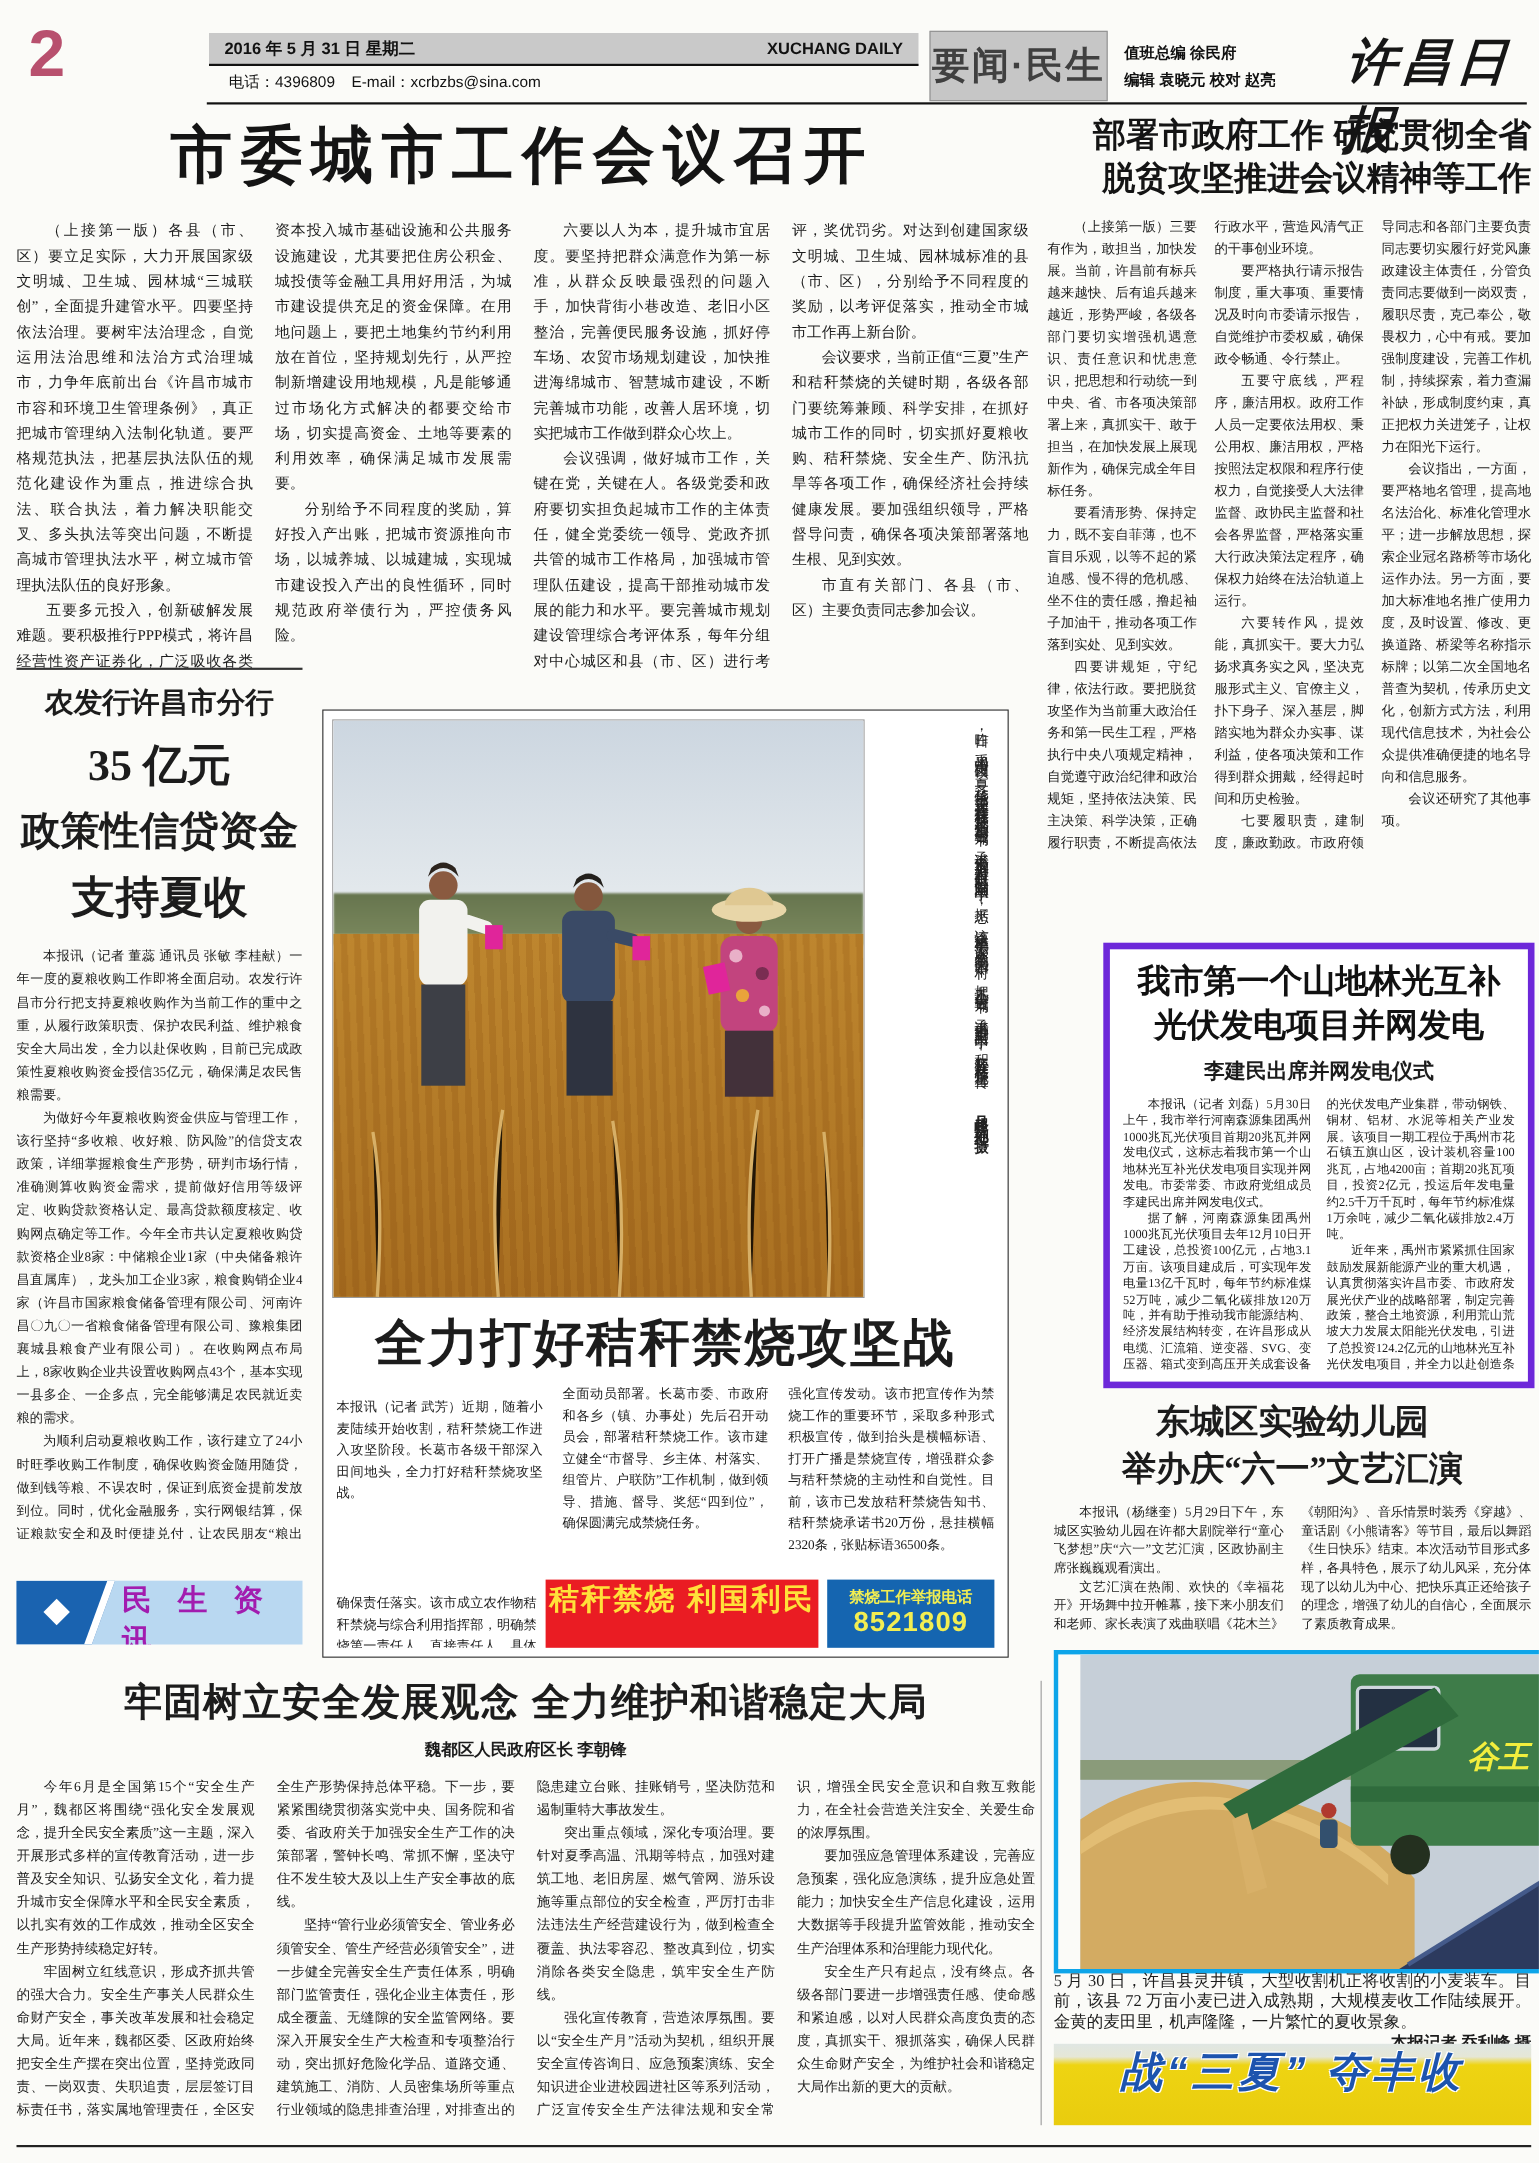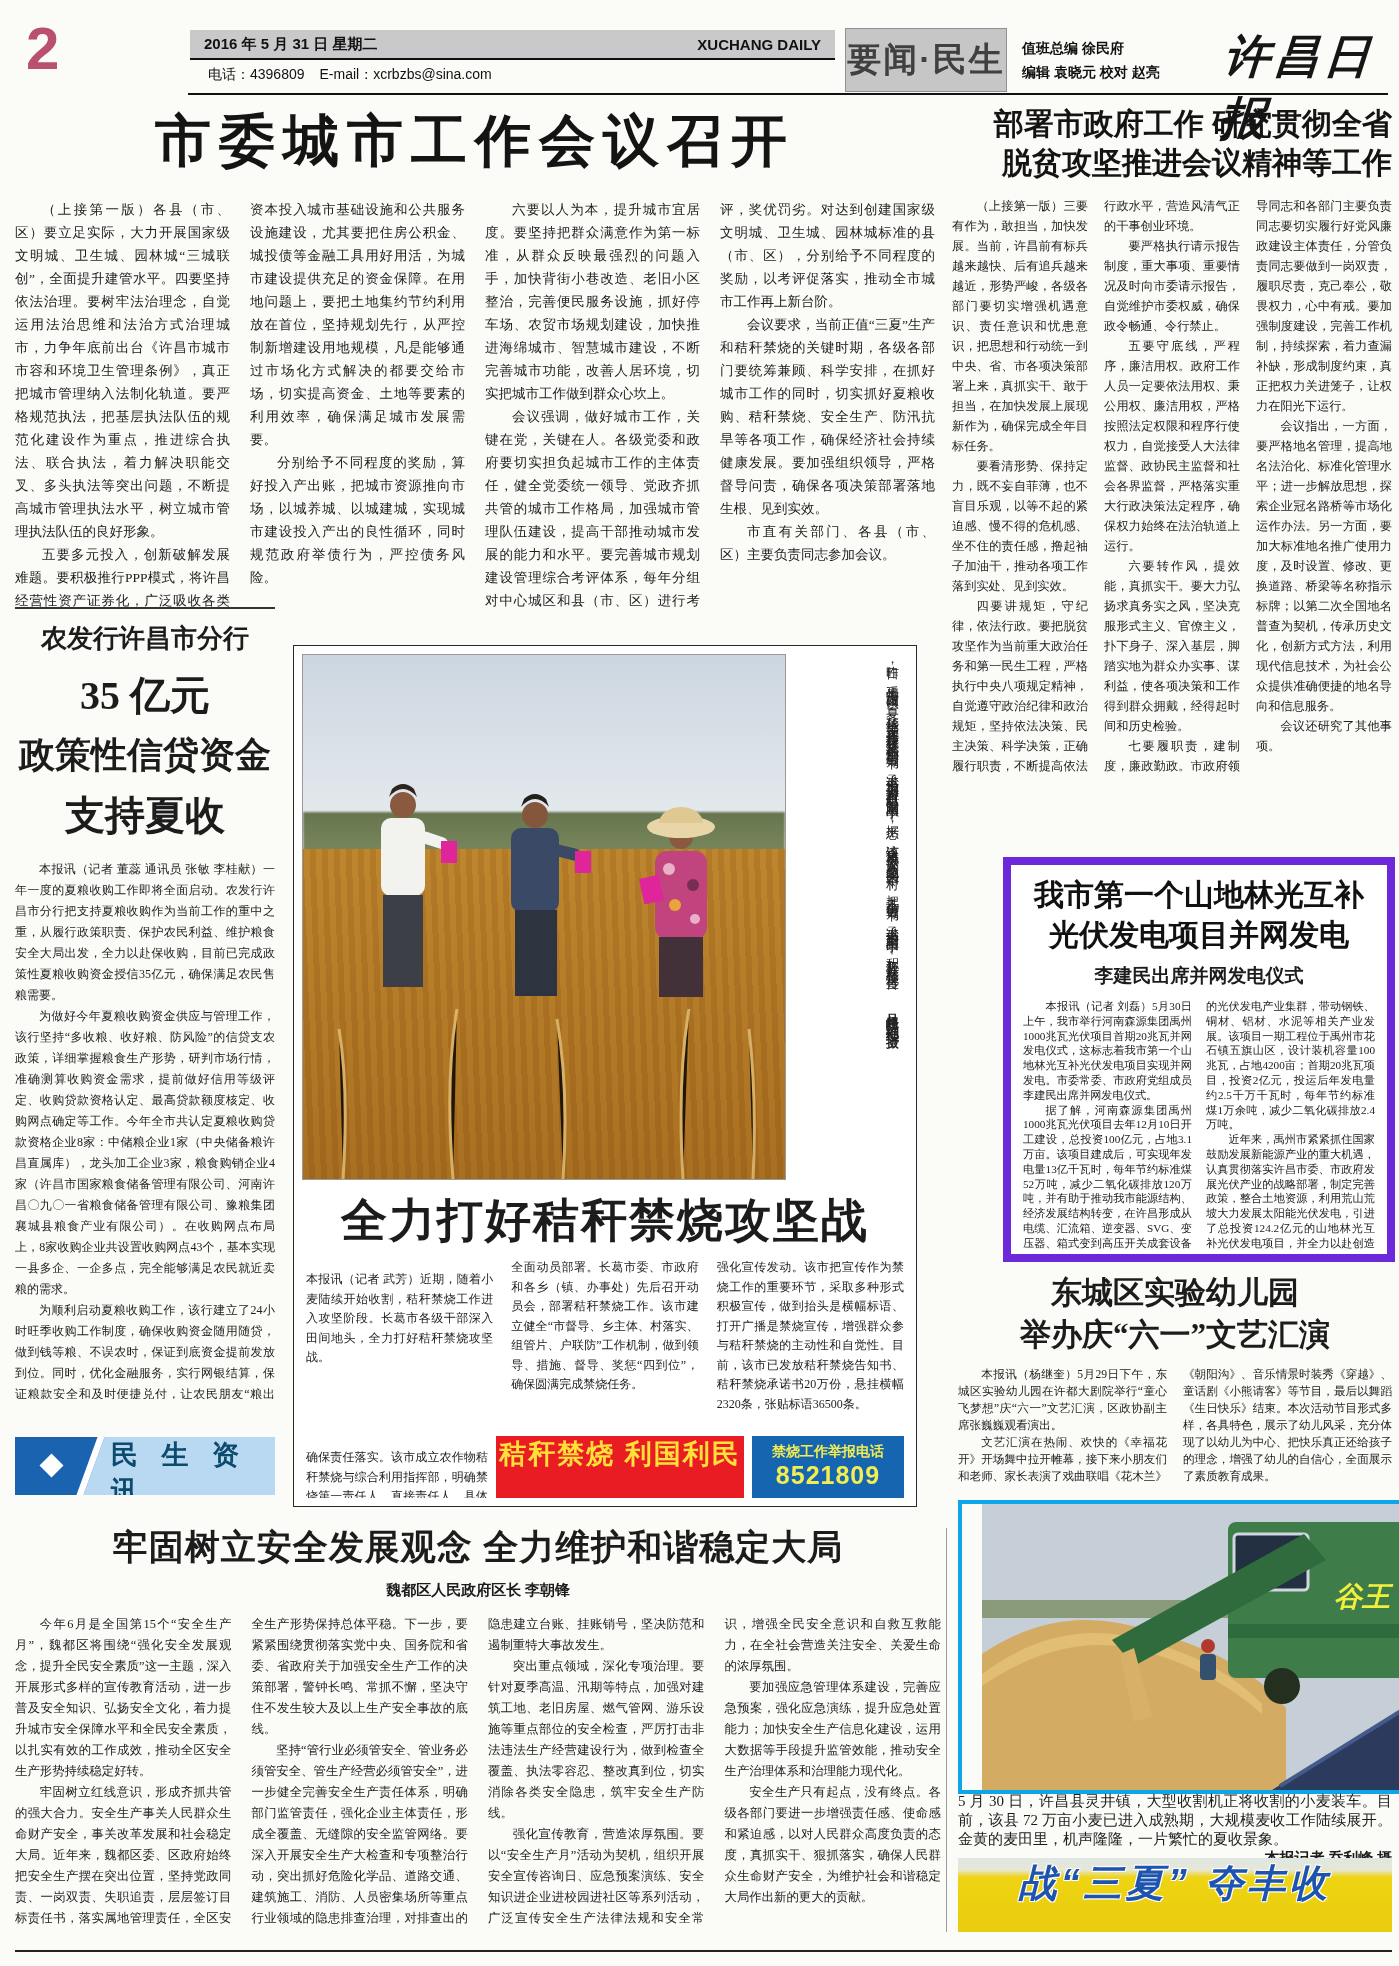--- a/index.html
+++ b/index.html
@@ -38,21 +38,21 @@
   .bank-article .h1{text-align:center;font:bold 40px "Liberation Serif",serif;margin-top:12px;}
   .bank-article .h2{text-align:center;font:bold 36px "Liberation Serif",serif;margin-top:8px;}
   .bank-article .h3{text-align:center;font:bold 40px "Liberation Serif",serif;margin-top:8px;}
   .bank-article .onecol{margin-top:16px;height:540px;font-size:12px;line-height:21px;text-align:justify;overflow:hidden;}
   
   .minsheng{left:15px;top:1437px;width:260px;height:58px;background:#b9d8f1;overflow:hidden;}
   .minsheng .wedge{position:absolute;left:-14px;top:0;width:86px;height:58px;background:#1a63b0;
       transform:skewX(-20deg);border-right:7px solid #fff;}
   .minsheng .diamond{position:absolute;left:28px;top:20px;width:17px;height:17px;background:#fff;transform:rotate(45deg);}
   .minsheng .label{position:absolute;left:96px;top:0;line-height:58px;
-      font:bold 27px "Liberation Sans",sans-serif;color:#0c4a6e;letter-spacing:8px;}
+      font:bold 27px "Liberation Sans",sans-serif;color:#a21caf;letter-spacing:8px;}
   
   .center-box{left:293px;top:645px;width:624px;height:862px;border:1px solid #2a2a2a;background:#fff;box-sizing:border-box;}
   .photo-wheat{position:absolute;left:8px;top:8px;width:482px;height:524px;border:1px solid #999;overflow:hidden;}
   .vcap{position:absolute;left:500px;top:10px;width:112px;height:520px;writing-mode:vertical-rl;
       font-size:13px;line-height:27px;letter-spacing:2px;color:#222;text-align:justify;}
   .vcap .credit{margin-top:14px;font-weight:bold;}
   .straw-title{position:absolute;left:0;top:544px;width:100%;text-align:center;
       font:bold 46px "Liberation Serif",serif;letter-spacing:2px;}
   .straw-body{position:absolute;left:12px;top:612px;width:598px;height:172px;
       column-count:3;column-gap:18px;font-size:12px;line-height:19.5px;text-align:justify;overflow:hidden;}
@@ -65,21 +65,21 @@
   .banner-blue .l2{font:bold 25px "Liberation Sans",sans-serif;letter-spacing:1px;}
   
   .photo-wheat .sky{position:absolute;left:0;top:0;width:100%;height:34%;
       background:linear-gradient(180deg,#ccd6e0 0%,#e6ebee 100%);}
   .photo-wheat .trees{position:absolute;left:0;top:30%;width:100%;height:9%;
       background:linear-gradient(180deg,#66754e 0%,#7d8a5f 100%);filter:blur(1px);}
   .photo-wheat .field{position:absolute;left:0;top:37%;width:100%;height:63%;
       background:repeating-linear-gradient(88deg,#dcb96d 0 6px,#cfa85c 6px 12px),
       linear-gradient(180deg,#dcb96d,#c49a4e);background-blend-mode:multiply;}
   
-  .solar-box{left:1003px;top:857px;width:392px;height:405px;border:8px solid #6d28d9;background:#fff;
+  .solar-box{left:1003px;top:857px;width:392px;height:405px;border:6px solid #6d28d9;background:#fff;
       box-sizing:border-box;padding:10px 12px;}
   .solar-box .t{text-align:center;font:bold 30px "Liberation Sans",sans-serif;line-height:40px;color:#111;}
   .solar-box .sub{text-align:center;font:bold 19px "Liberation Serif",serif;margin-top:8px;}
   .solar-box .cols{margin-top:10px;column-count:2;column-gap:14px;height:266px;font-size:11.2px;line-height:14.8px;}
   
   .kids-article{left:958px;top:1272px;width:434px;}
   .kids-article h2{text-align:center;font:bold 31px "Liberation Serif",serif;line-height:42px;}
   .kids-article .cols{margin-top:10px;column-count:2;column-gap:16px;height:132px;font-size:11.6px;line-height:17px;}
   
   .photo-harvest{left:958px;top:1500px;width:434px;height:286px;overflow:hidden;border:4px solid #0ea5e9;padding-left:20px;}

